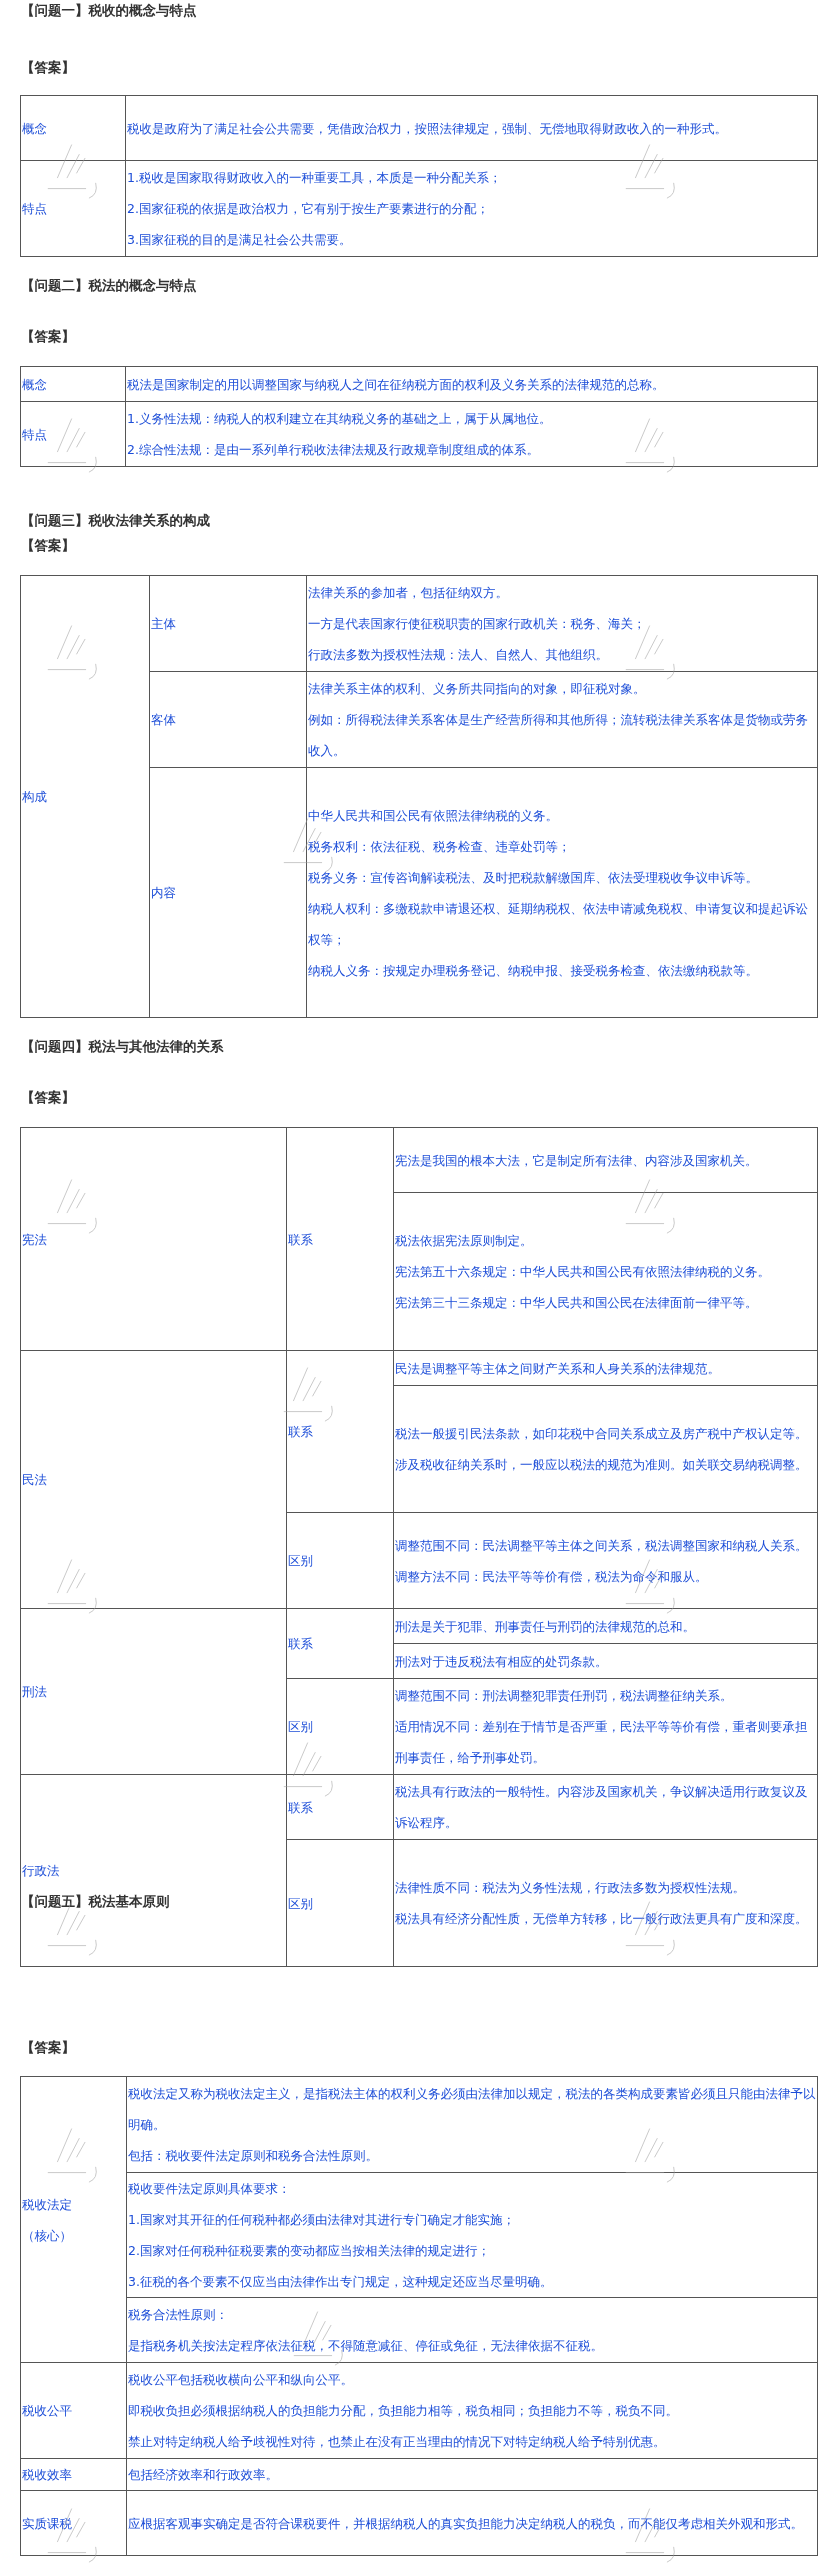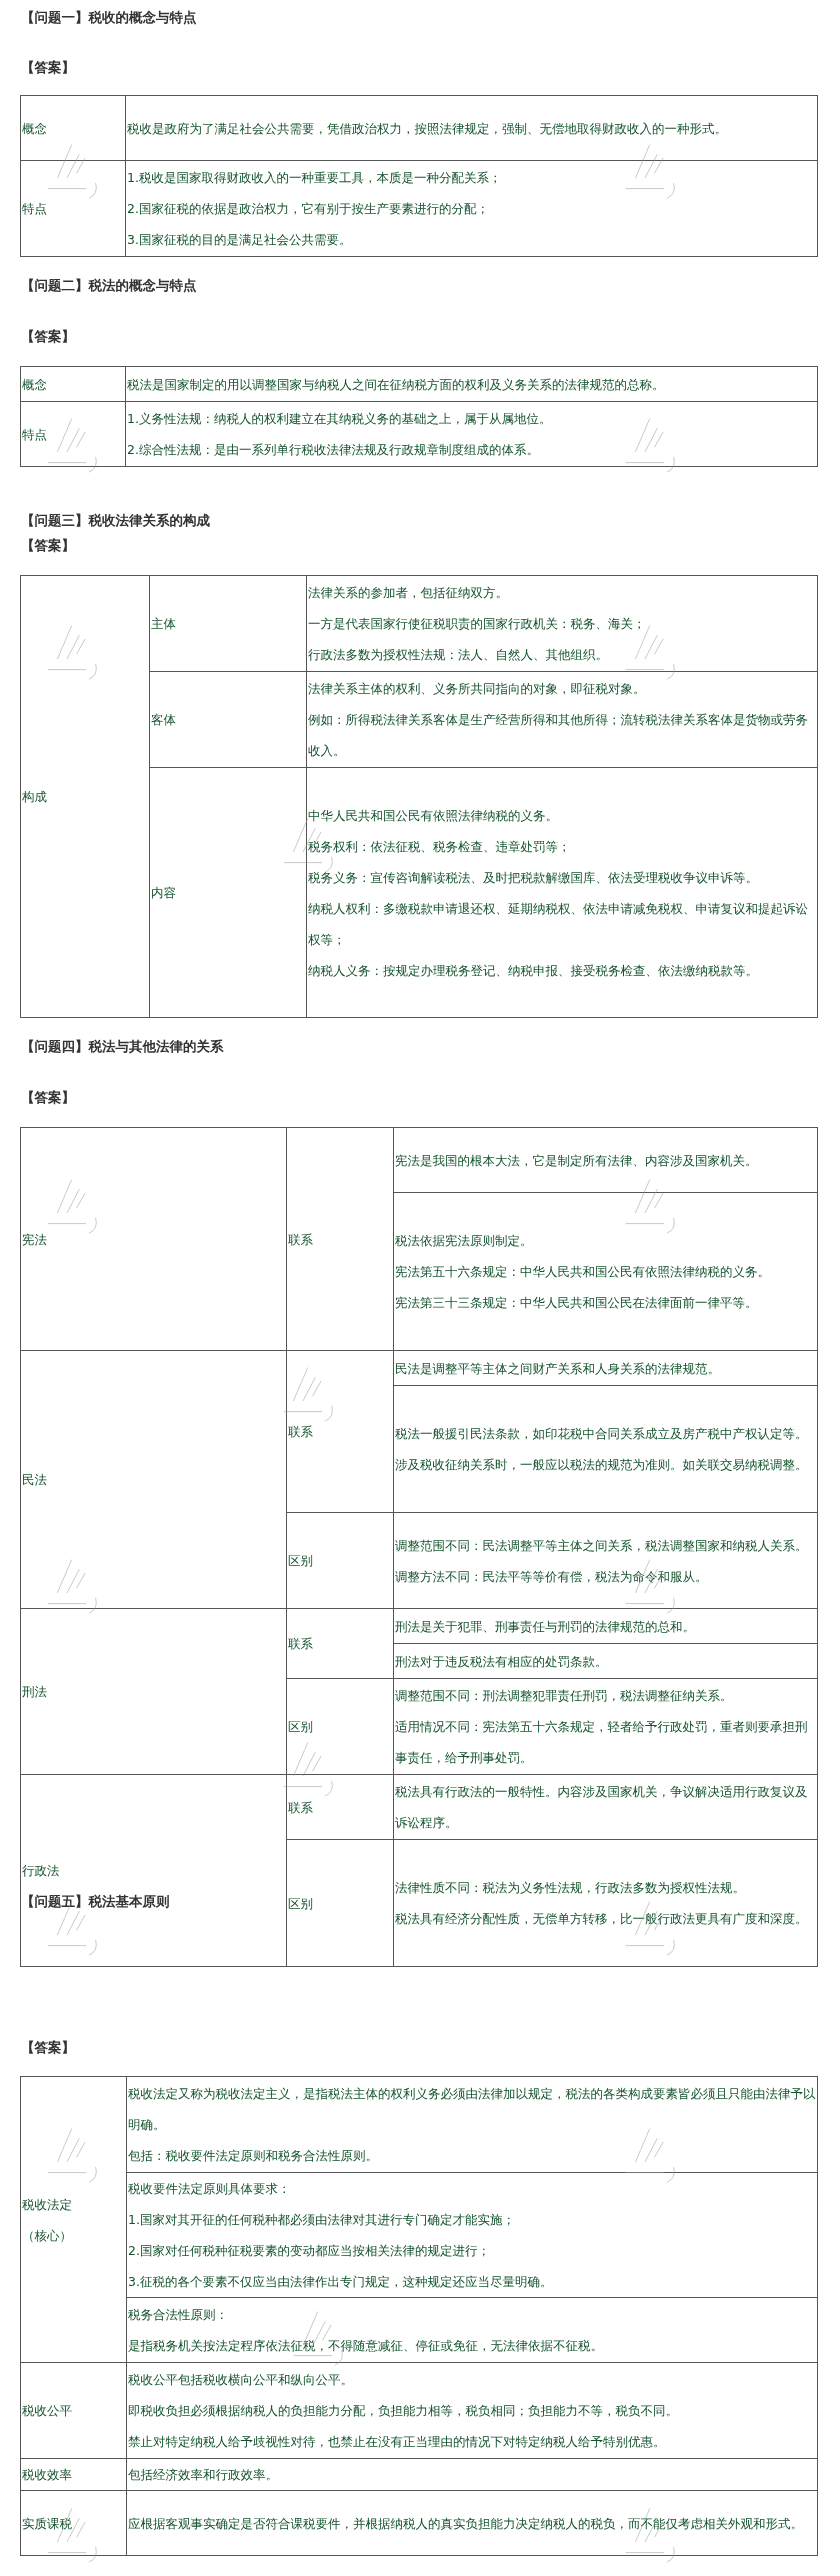--- a/index.html
+++ b/index.html
@@ -28,21 +28,21 @@
       width: 798px;
       border-collapse: collapse;
       table-layout: fixed;
     }
     table.t td {
       border: 1.9px solid #555555;
       padding: 0 1px;
       vertical-align: middle;
       font-size: 12.5px;
       line-height: 31px;
-      color: #14532d;
+      color: #1d4ed8;
       word-break: break-all;
     }
     table.t td.lbl { white-space: nowrap; }
     .line { display: block; line-height: 31px; }
     .wm {
       position: absolute;
       width: 67px;
       height: 67px;
       pointer-events: none;
       opacity: 0.55;
@@ -56,21 +56,21 @@
     <g id="wm-glyph">
       <path d="M15 45 L30 10 M25 45 L38 20 M35 40 L44 24" stroke="#9a9a9a" stroke-width="1" fill="none"></path>
       <path d="M5 56 L45 56" stroke="#9a9a9a" stroke-width="1" fill="none"></path>
       <path d="M55 50 Q58 62 48 66" stroke="#9a9a9a" stroke-width="1" fill="none"></path>
     </g>
   </defs>
 </svg>
 
 <div class="page">
 
-  <div class="heading" style="top:8px">【问题一】税收的概念与特点</div>
+  <div class="heading" style="top:1px">【问题一】税收的概念与特点</div>
   <div class="heading" style="top:58px">【答案】</div>
   <table class="t" style="top:95px">
     <colgroup>
         <col style="width:105px">
         <col>
       </colgroup>
     <tbody>
         <tr style="height:65px">
       <td class="lbl">概念</td>
       <td>
@@ -205,21 +205,21 @@
     </tr>
     <tr style="height:35px">
       <td>
         <span class="line">刑法对于违反税法有相应的处罚条款。</span>
       </td>
     </tr>
     <tr style="height:96px">
       <td class="lbl">区别</td>
       <td>
         <span class="line">调整范围不同：刑法调整犯罪责任刑罚，税法调整征纳关系。</span>
-        <span class="line">适用情况不同：宪法第五十六条规定，轻者给予行政处罚，重者则要承担刑事责任，给予刑事处罚。</span>
+        <span class="line">适用情况不同：差别在于情节是否严重，民法平等等价有偿，重者则要承担刑事责任，给予刑事处罚。</span>
       </td>
     </tr>
 
     <tr style="height:65px">
       <td class="lbl" rowspan="2">行政法</td>
       <td class="lbl">联系</td>
       <td>
         <span class="line">税法具有行政法的一般特性。内容涉及国家机关，争议解决适用行政复议及诉讼程序。</span>
       </td>
     </tr>

